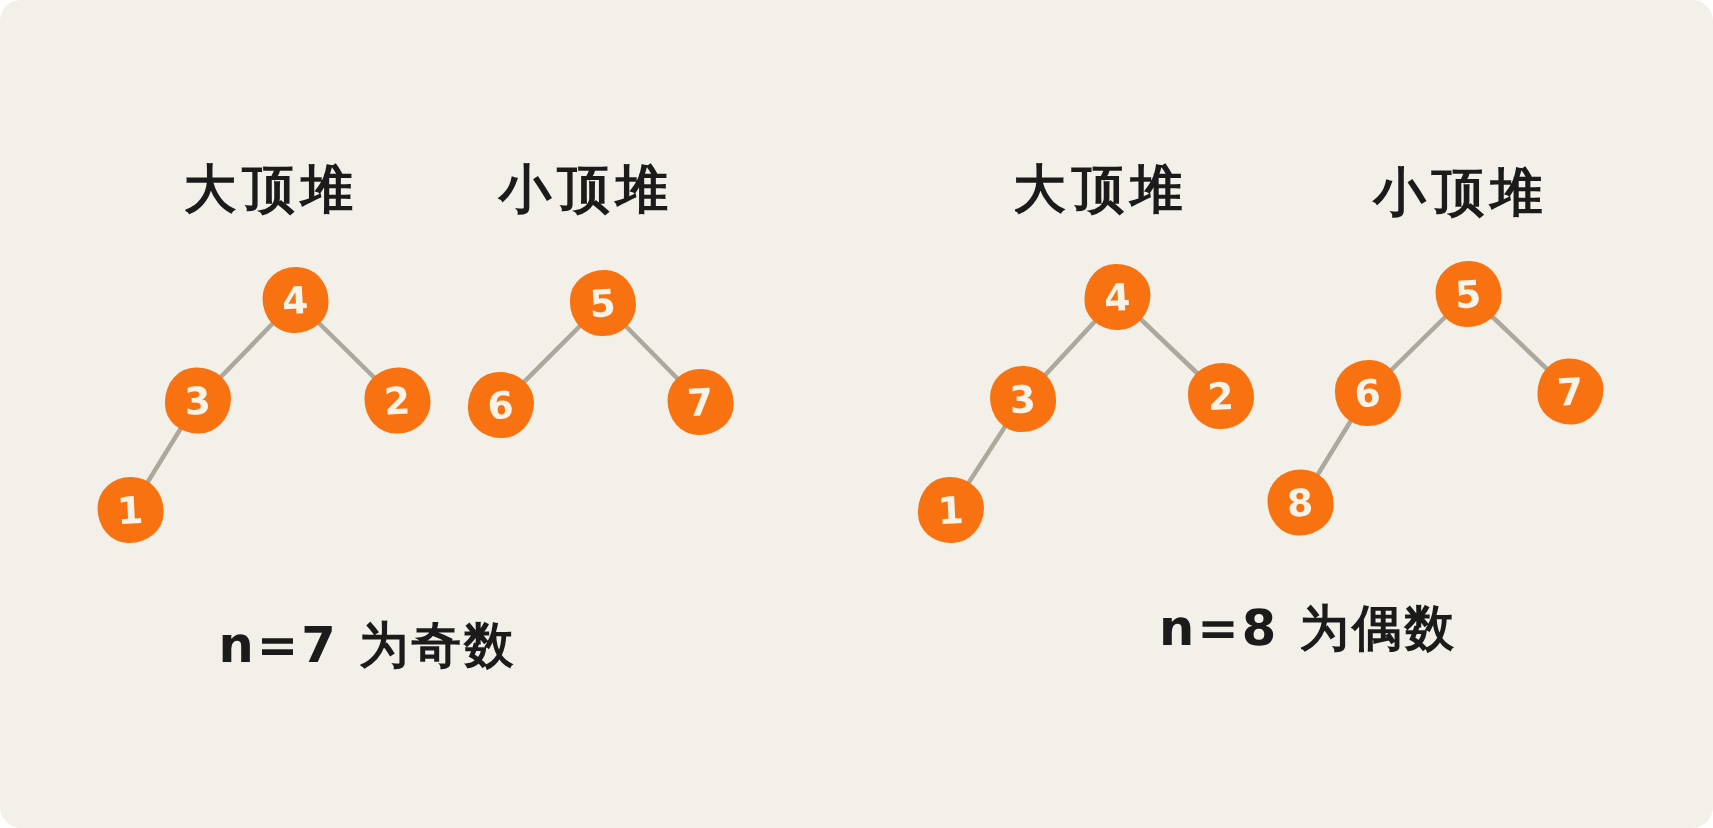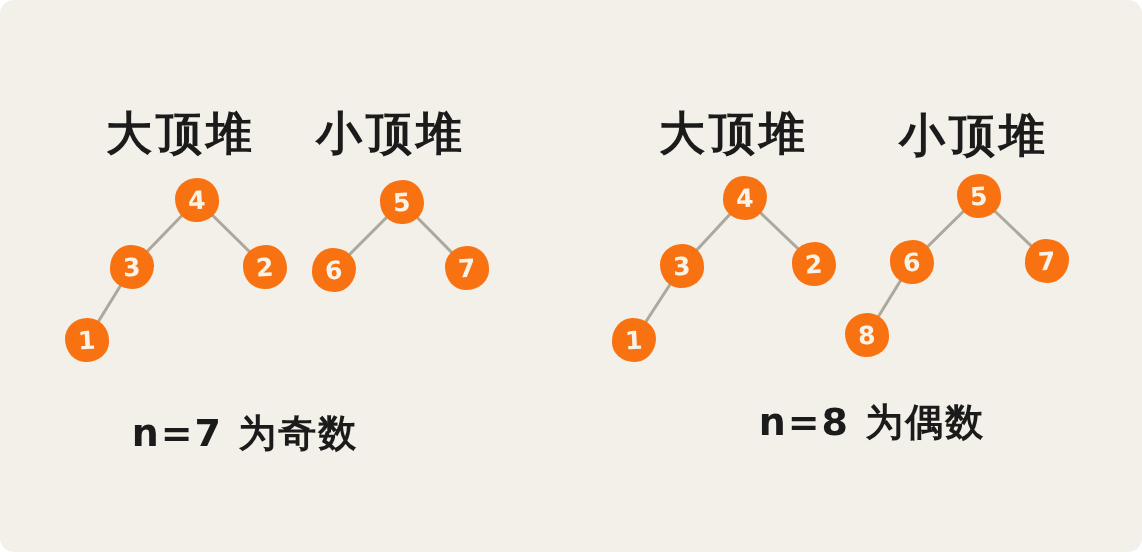--- a/index.html
+++ b/index.html
@@ -13,36 +13,36 @@
   html,body{width:1142px;height:552px;background:#fff;font-family:"DejaVu Sans",sans-serif;}
   .canvas{
     position:relative;width:1142px;height:552px;
     background:var(--background);
     border-radius:14px;overflow:hidden;
   }
   .edges{position:absolute;inset:0;width:100%;height:100%;}
   .edges line{stroke:var(--edge);stroke-width:3;stroke-linecap:round;}
   .heap-label{
     position:absolute;transform:translateX(-50%);
-    color:var(--ink);font-size:46px;font-weight:700;
+    color:var(--ink);font-size:35px;font-weight:700;
     letter-spacing:4px;white-space:nowrap;
   }
   .node{
     position:absolute;width:44px;height:44px;
     background:var(--node-fill);color:var(--node-text);
     display:flex;align-items:center;justify-content:center;
     font-size:25px;font-weight:600;
     border-radius:51% 49% 53% 47% / 48% 52% 46% 54%;
   }
   .node.r2{border-radius:47% 53% 49% 51% / 53% 47% 55% 45%;}
   .node.r3{border-radius:53% 47% 51% 49% / 46% 54% 48% 52%;}
   .digit{transform:rotate(-3deg);}
   .caption{
     position:absolute;transform:translateX(-50%);
-    color:var(--ink);font-size:38px;font-weight:700;
+    color:var(--ink);font-size:33px;font-weight:700;
     letter-spacing:2px;white-space:nowrap;
   }
 </style>
 </head>
 <body>
 
 <div class="canvas">
 
   <svg class="edges" viewBox="0 0 1142 552" xmlns="http://www.w3.org/2000/svg">
 

